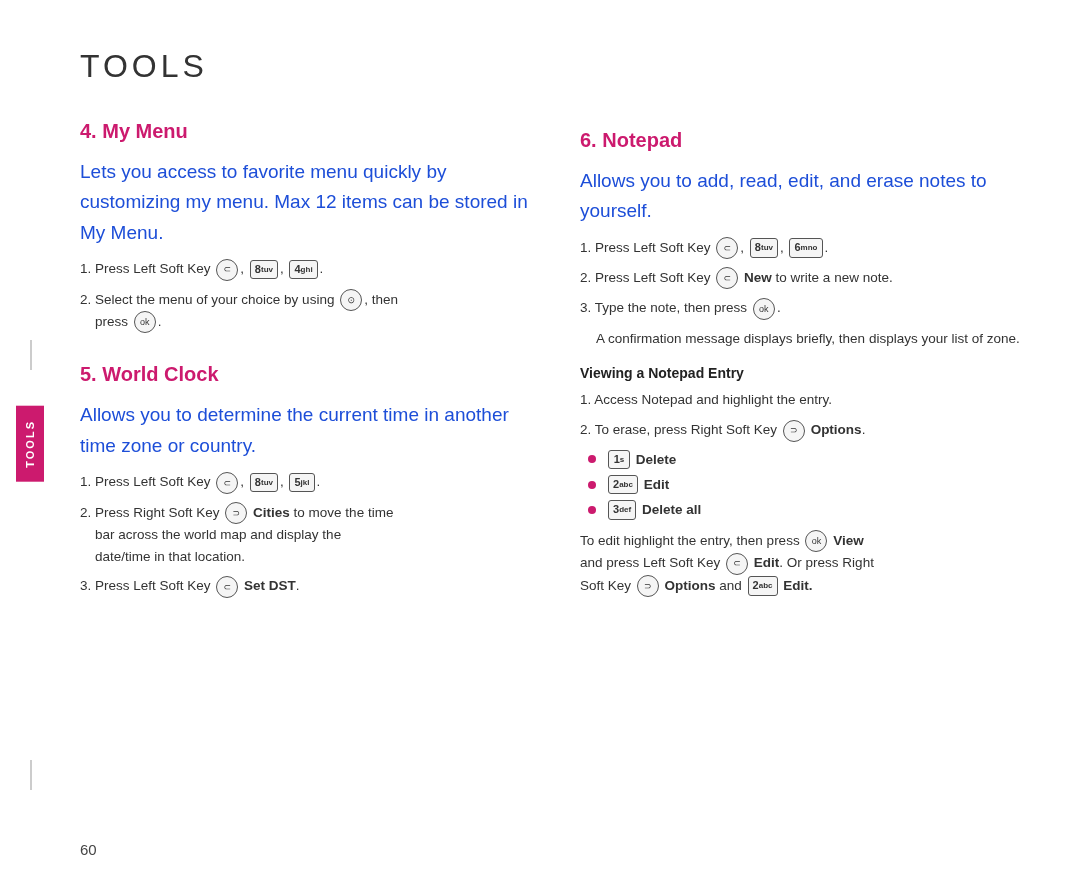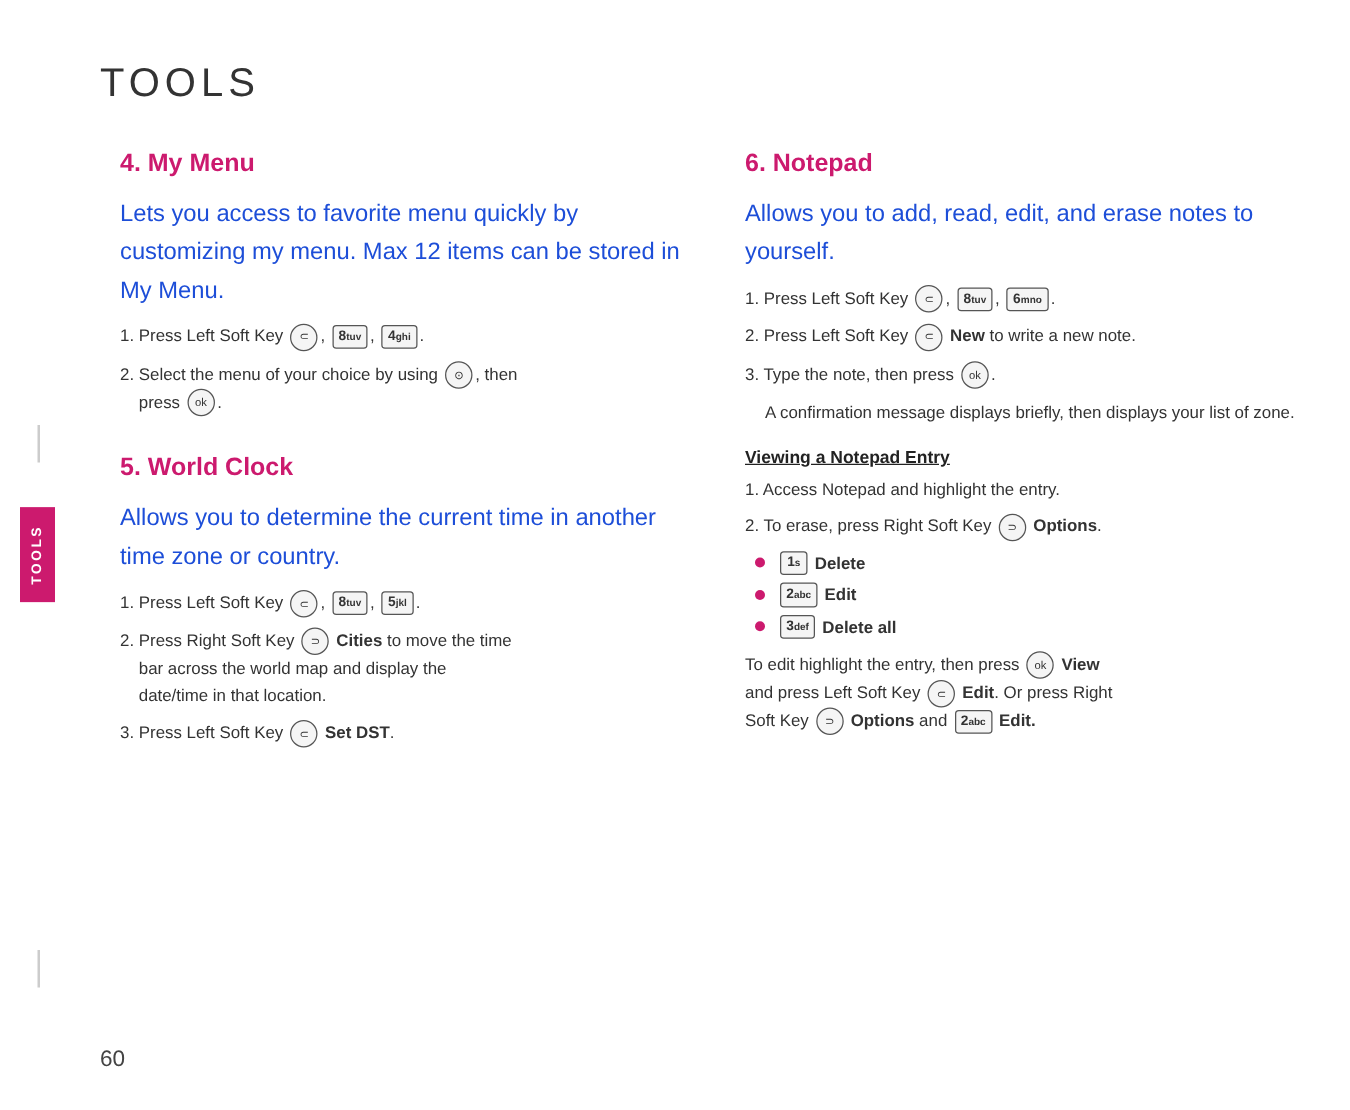--- a/index.html
+++ b/index.html
@@ -64,31 +64,32 @@
       top: 760px;
       width: 2px;
       height: 30px;
       background: #ccc;
     }
 
     .page-number {
       position: absolute;
       bottom: 30px;
       left: 80px;
-      font-size: 18px;
+      font-size: 15px;
       color: #444;
     }
 
     .content-area {
       position: absolute;
-      left: 96px;
+      left: 80px;
       top: 120px;
       width: 960px;
       display: flex;
       gap: 40px;
+      align-items: center;
     }
 
     .left-col {
       flex: 1;
     }
 
     .right-col {
       flex: 1;
     }
 
@@ -154,21 +155,20 @@
       background: #f5f5f5;
       margin: 0 2px;
       vertical-align: middle;
     }
 
     .sub-section-title {
       font-size: 14px;
       font-weight: bold;
       color: #222;
       margin: 16px 0 8px 0;
-      text-decoration: underline;
     }
 
     .bullet-item {
       display: flex;
       align-items: center;
       margin-bottom: 6px;
       font-size: 13.5px;
       color: #333;
       padding-left: 8px;
     }

